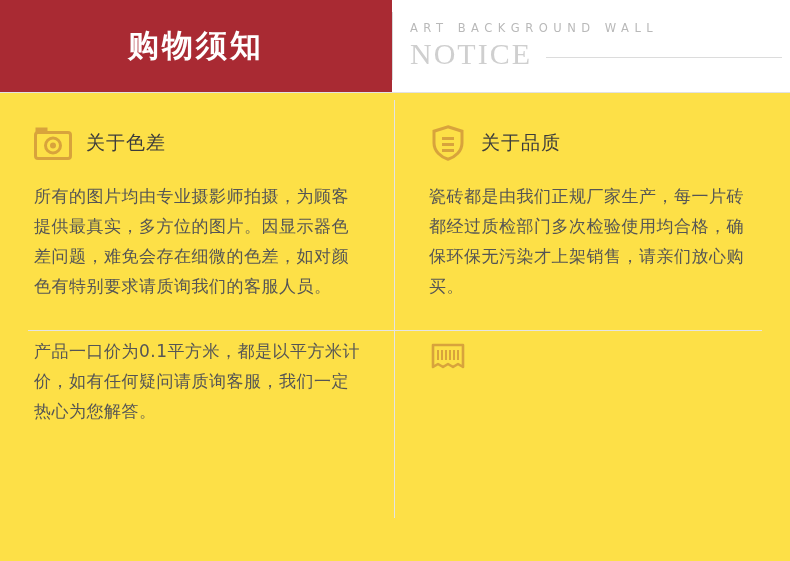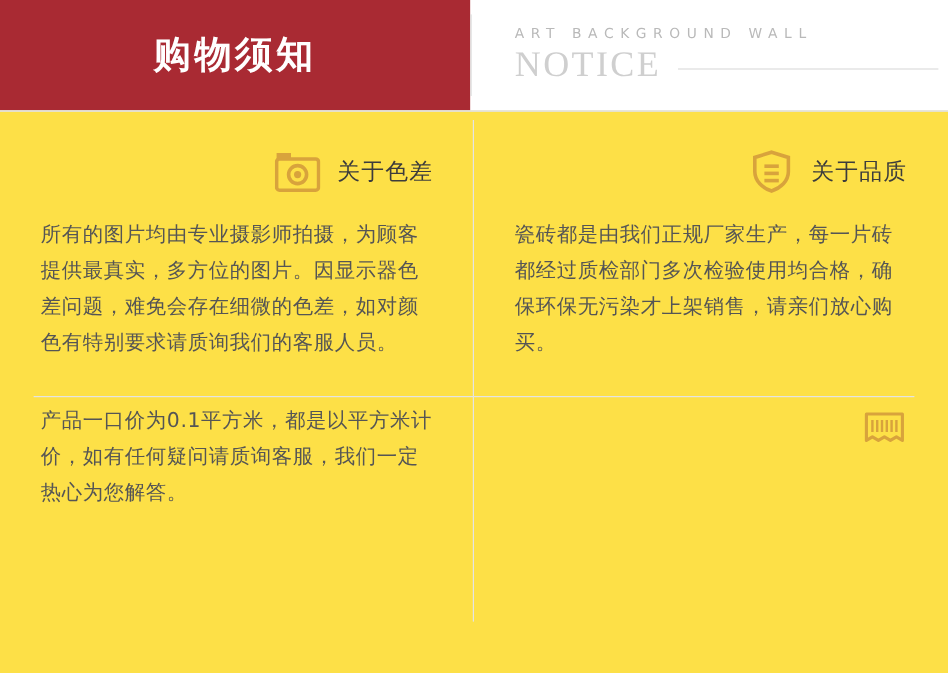--- a/index.html
+++ b/index.html
@@ -40,21 +40,21 @@
     color: #ffffff;
     font-size: 31px;
     letter-spacing: 3px;
     font-weight: bold;
     font-family: "DejaVu Sans", "Liberation Sans", sans-serif;
   }
   .header-right {
     flex: 1;
     position: relative;
     background: #ffffff;
-    padding-left: 37px;
+    padding-left: 18px;
     display: flex;
     flex-direction: column;
     justify-content: center;
   }
   .header-right:before {
     content: "";
     position: absolute;
     left: 0;
     top: 12px;
     bottom: 12px;
@@ -128,21 +128,20 @@
     height: 1px;
     background: #e4e4e4;
   }
 
   .cell-head {
     display: flex;
     align-items: center;
     gap: 14px;
     height: 44px;
     margin-bottom: 16px;
-    justify-content: flex-end;
   }
   .cell-icon {
     width: 38px;
     height: 38px;
     flex: 0 0 38px;
     display: flex;
     align-items: center;
     justify-content: center;
     color: #d8a33c;
   }

